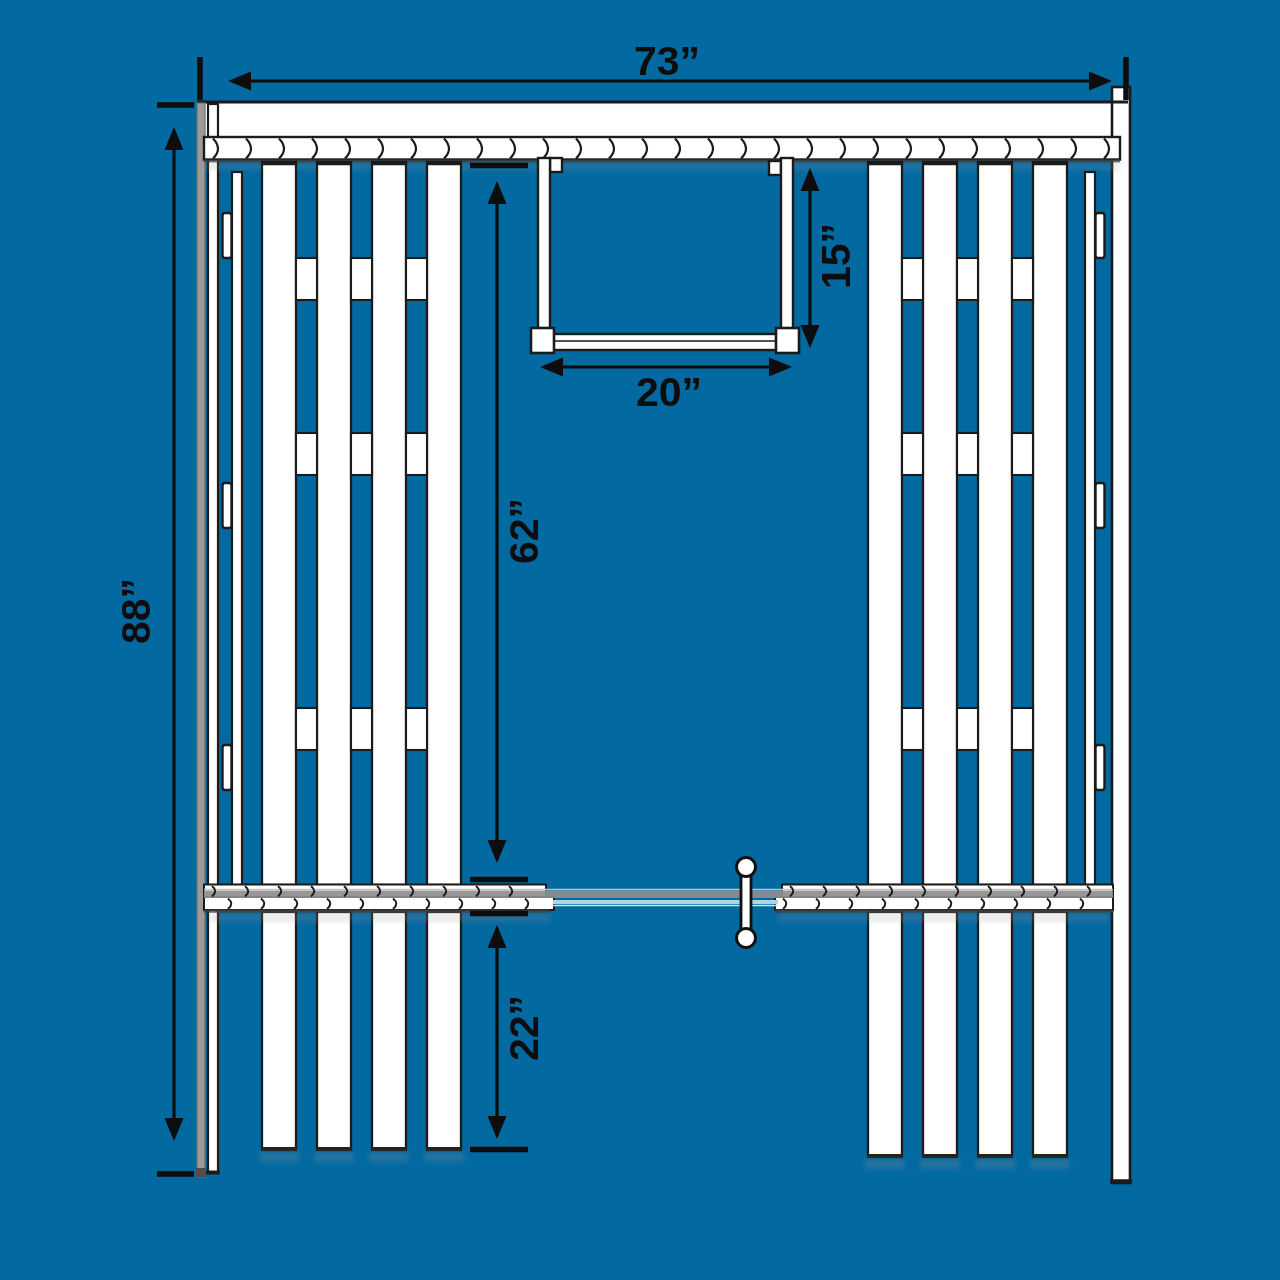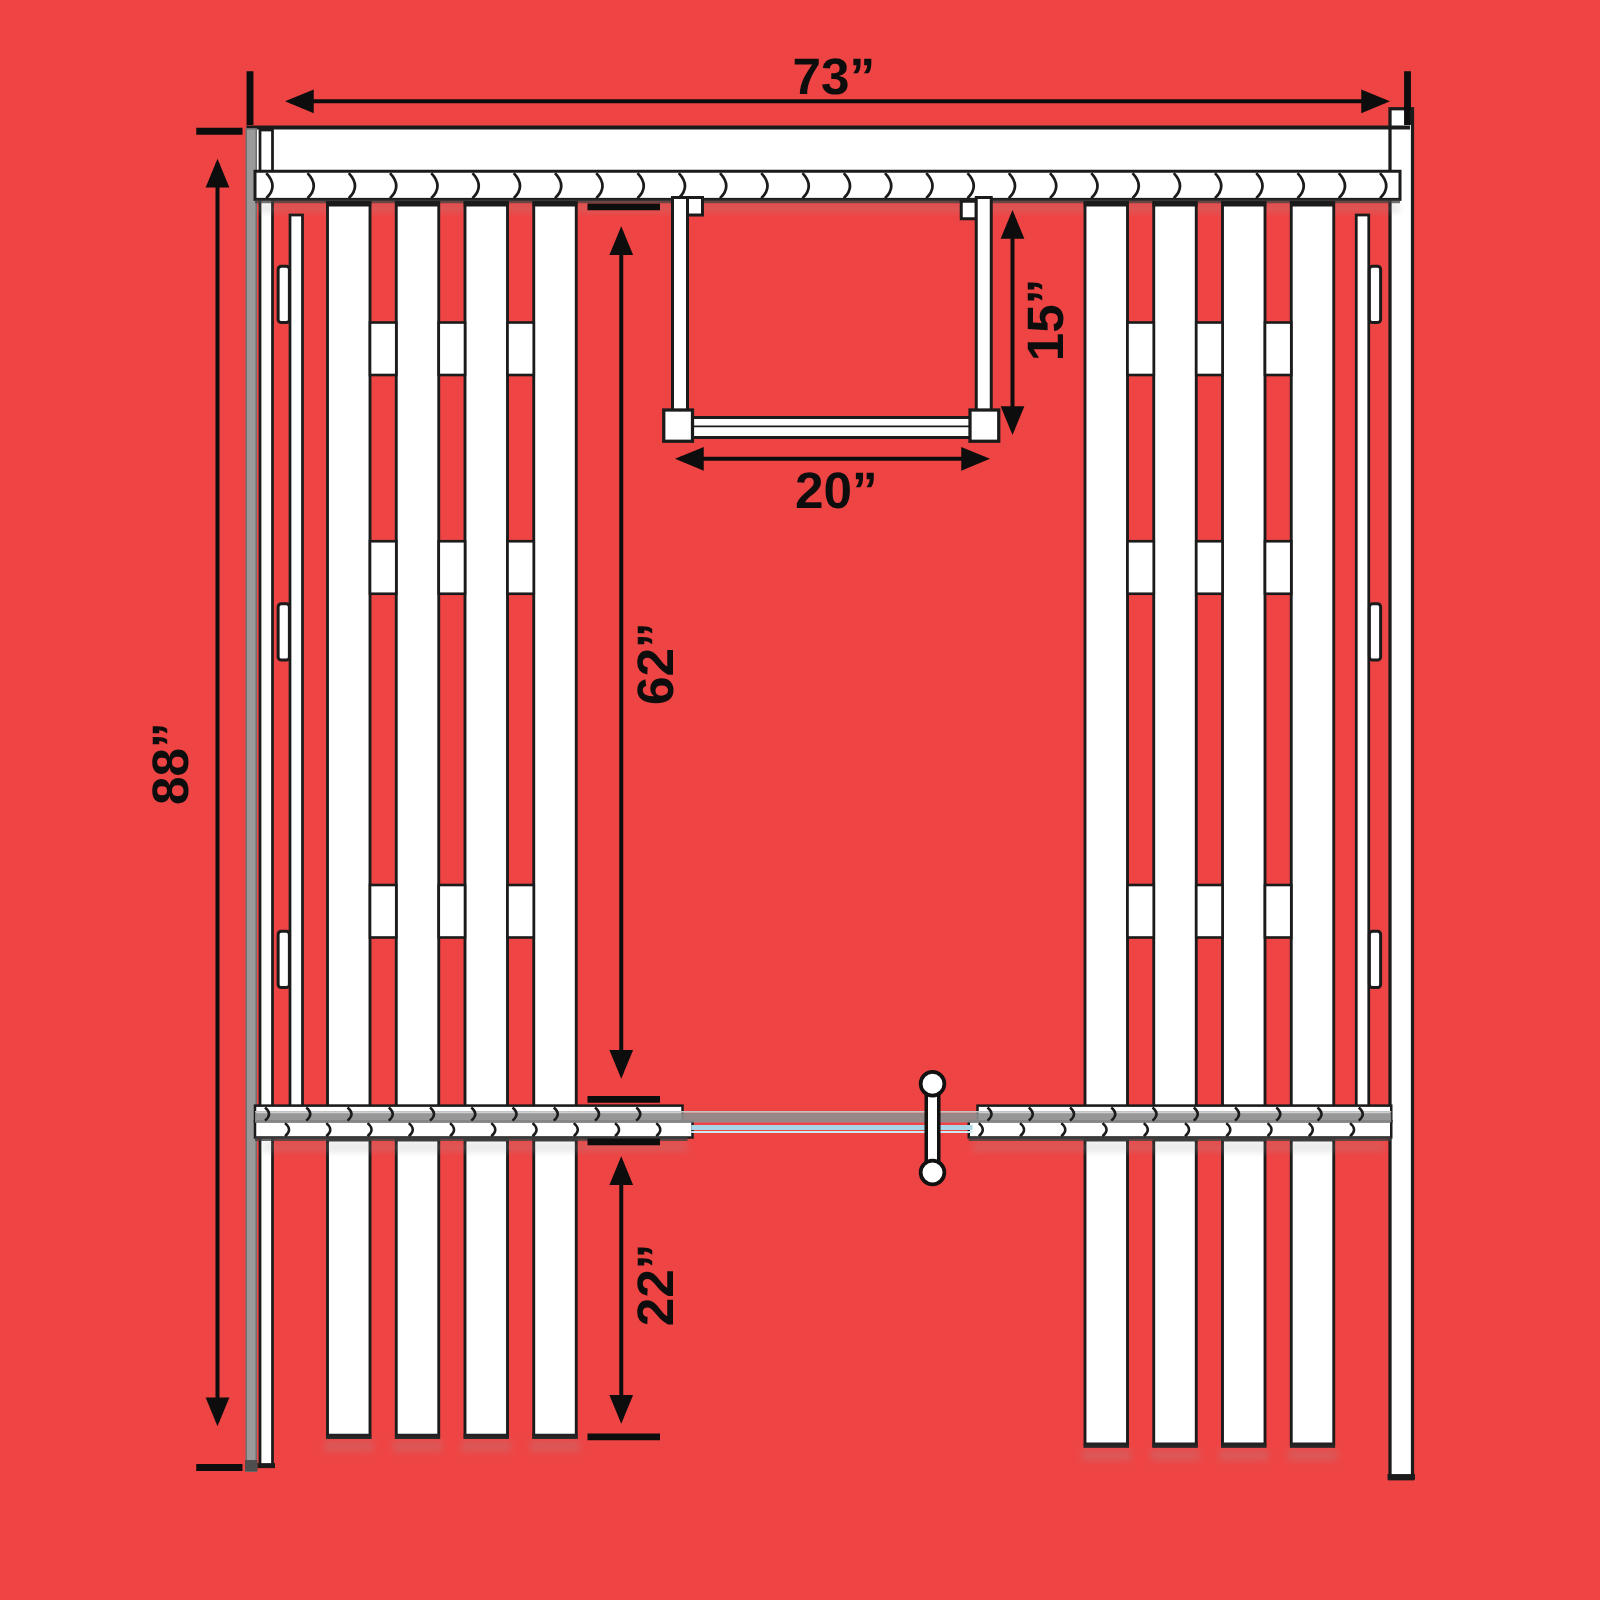--- a/index.html
+++ b/index.html
@@ -1,16 +1,16 @@
 <!DOCTYPE html>
 <html><head>
 <meta charset="utf-8">
 <style>
   html,body{margin:0;padding:0;background:#ffffff;}
-  .stage{position:relative;width:1280px;height:1280px;background:#ef4444;overflow:hidden;
+  .stage{position:relative;width:1280px;height:1280px;background:#0369a1;overflow:hidden;
          font-family:"Liberation Sans", sans-serif;}
   svg{display:block;}
   text.dim-label{font-family:"Liberation Sans", sans-serif;font-weight:bold;font-size:41px;fill:#0d0d0d;}
 </style>
 </head>
 <body>
 
 <div class="stage">
 <svg id="dwg" width="1280" height="1280" viewBox="0 0 1280 1280">
   <defs>

